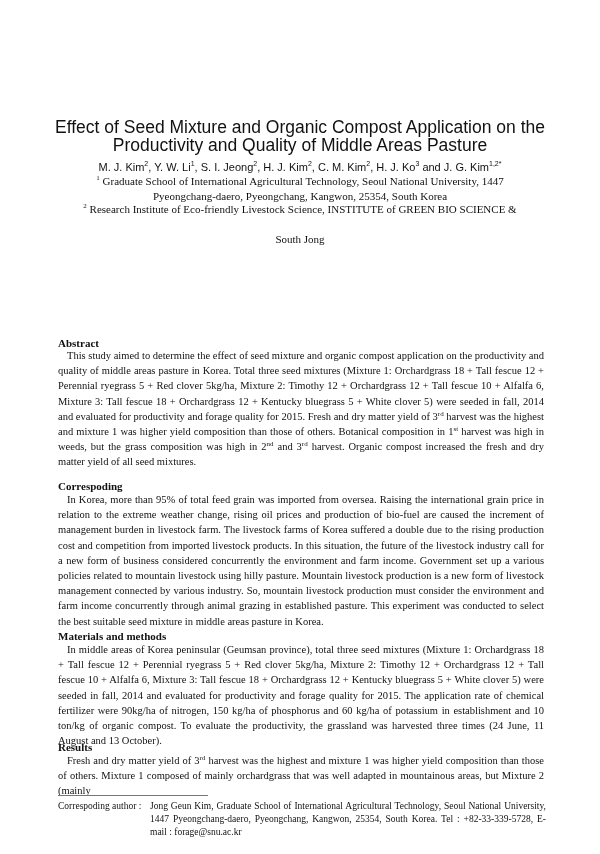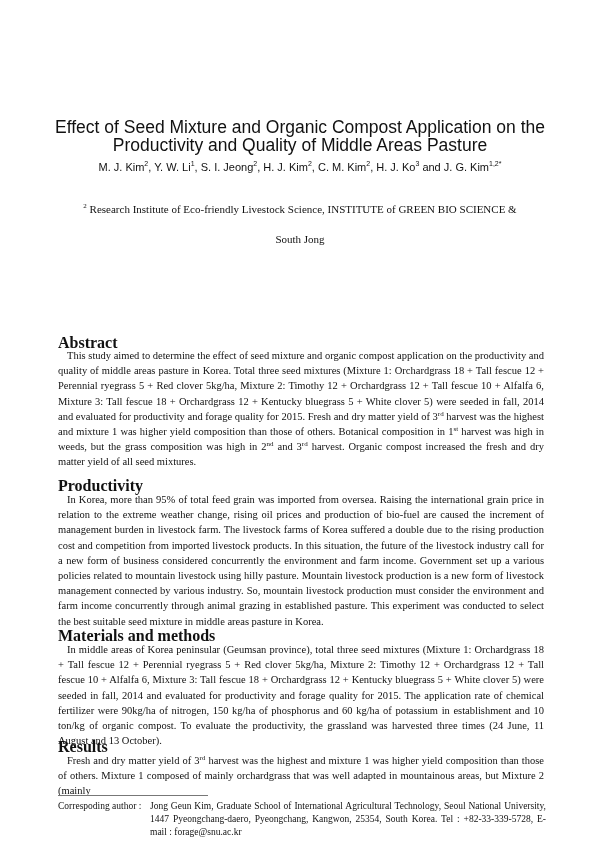--- a/index.html
+++ b/index.html
@@ -8,21 +8,21 @@
   .title { position: absolute; left: 40px; width: 520px; text-align: center;
     font-family: "Liberation Sans", sans-serif; font-size: 17.5px; line-height: 22px; color: #111; }
   .authors { position: absolute; left: 40px; width: 520px; top: 114px; text-align: center;
     font-family: "Liberation Sans", sans-serif; font-size: 11px; line-height: 14px; }
   .authors sup, .aff sup, .body sup { font-size: 7px; line-height: 0; }
   .aff { position: absolute; left: 56px; width: 488px; text-align: center;
     font-family: "Liberation Serif", serif; font-size: 11px; line-height: 15px; }
   .keywords { position: absolute; left: 58px; top: 238px; font-size: 11px; line-height: 14px; }
   .kw-label { font-family: "Liberation Sans", sans-serif; }
   .kw-text { font-family: "Liberation Serif", serif; }
-  .heading { position: absolute; left: 58px; font-family: "Liberation Serif", serif; font-weight: bold; font-size: 16px; line-height: 14px; }
+  .heading { position: absolute; left: 58px; font-family: "Liberation Serif", serif; font-weight: bold; font-size: 11px; line-height: 14px; }
   .body { position: absolute; left: 58px; width: 486px; font-family: "Liberation Serif", serif; font-size: 10.5px; line-height: 15.2px; text-align: justify; text-indent: 9px; }
   .rule { position: absolute; left: 58px; top: 749px; width: 150px; height: 1px; background: #777; }
   .corr { position: absolute; left: 58px; top: 754px; width: 490px; font-family: "Liberation Serif", serif; font-size: 9.5px; line-height: 13px; }
   .corr-label { position: absolute; left: 0; top: 0; }
   .corr-text { position: absolute; left: 92px; top: 0; width: 396px; text-align: justify; }
   .pagenum { position: absolute; left: 250px; width: 100px; top: 808px; text-align: center; font-family: "Liberation Serif", serif; font-size: 15px; }
 </style>
 </head>
 <body>
 
@@ -35,31 +35,35 @@
     <span><span>M. J. Kim</span><sup>2</sup></span>,
     <span><span>Y. W. Li</span><sup>1</sup></span>,
     <span><span>S. I. Jeong</span><sup>2</sup></span>,
     <span><span>H. J. Kim</span><sup>2</sup></span>,
     <span><span>C. M. Kim</span><sup>2</sup></span>,
     <span><span>H. J. Ko</span><sup>3</sup></span>
     <span>and</span>
     <span><span>J. G. Kim</span><sup>1,2*</sup></span>
   </div>
 
+  <div class="aff" style="top:128px;">
+    <sup>1</sup> <span>Graduate School of International Agricultural Technology, Seoul National University, 1447</span><br>
+    <span>Pyeongchang-daero, Pyeongchang, Kangwon, 25354, South Korea</span>
+  </div>
   <div class="aff" style="top:156px;">
     <sup>2</sup> <span>Research Institute of Eco-friendly Livestock Science, INSTITUTE of GREEN BIO SCIENCE &amp;</span><br>
     <br>
     <span>South Jong</span>
   </div>
 
 
   <div class="heading" style="top:290px;">Abstract</div>
   <div class="body" style="top:302px;"><span>This study aimed to determine the effect of seed mixture and organic compost application on the productivity and quality of middle areas pasture in Korea. Total three seed mixtures (Mixture 1: Orchardgrass 18 + Tall fescue 12 + Perennial ryegrass 5 + Red clover 5kg/ha, Mixture 2: Timothy 12 + Orchardgrass 12 + Tall fescue 10 + Alfalfa 6, Mixture 3: Tall fescue 18 + Orchardgrass 12 + Kentucky bluegrass 5 + White clover 5) were seeded in fall, 2014 and evaluated for productivity and forage quality for 2015. Fresh and dry matter yield of 3</span><sup>rd</sup><span> harvest was the highest and mixture 1 was higher yield composition than those of others. Botanical composition in 1</span><sup>st</sup><span> harvest was high in weeds, but the grass composition was high in 2</span><sup>nd</sup><span> and 3</span><sup>rd</sup><span> harvest. Organic compost increased the fresh and dry matter yield of all seed mixtures.</span></div>
 
-  <div class="heading" style="top:433px;">Productivity</div>
+  <div class="heading" style="top:433px;">Correspoding</div>
   <div class="body" style="top:446px;">In Korea, more than 95% of total feed grain was imported from oversea. Raising the international grain price in relation to the extreme weather change, rising oil prices and production of bio-fuel are caused the increment of management burden in livestock farm. The livestock farms of Korea suffered a double due to the rising production cost and competition from imported livestock products. In this situation, the future of the livestock industry call for a new form of business considered concurrently the environment and farm income. Government set up a various policies related to mountain livestock using hilly pasture. Mountain livestock production is a new form of livestock management connected by various industry. So, mountain livestock production must consider the environment and farm income concurrently through animal grazing in established pasture. This experiment was conducted to select the best suitable seed mixture in middle areas pasture in Korea.</div>
 
   <div class="heading" style="top:583px;">Materials and methods</div>
   <div class="body" style="top:596px;">In middle areas of Korea peninsular (Geumsan province), total three seed mixtures (Mixture 1: Orchardgrass 18 + Tall fescue 12 + Perennial ryegrass 5 + Red clover 5kg/ha, Mixture 2: Timothy 12 + Orchardgrass 12 + Tall fescue 10 + Alfalfa 6, Mixture 3: Tall fescue 18 + Orchardgrass 12 + Kentucky bluegrass 5 + White clover 5) were seeded in fall, 2014 and evaluated for productivity and forage quality for 2015. The application rate of chemical fertilizer were 90kg/ha of nitrogen, 150 kg/ha of phosphorus and 60 kg/ha of potassium in establishment and 10 ton/kg of organic compost. To evaluate the productivity, the grassland was harvested three times (24 June, 11 August and 13 October).</div>
 
   <div class="heading" style="top:694px;">Results</div>
   <div class="body" style="top:707px;"><span>Fresh and dry matter yield of 3</span><sup>rd</sup><span> harvest was the highest and mixture 1 was higher yield composition than those of others. Mixture 1 composed of mainly orchardgrass that was well adapted in mountainous areas, but Mixture 2 (mainly</span></div>
 
   <div class="rule"></div>
 

